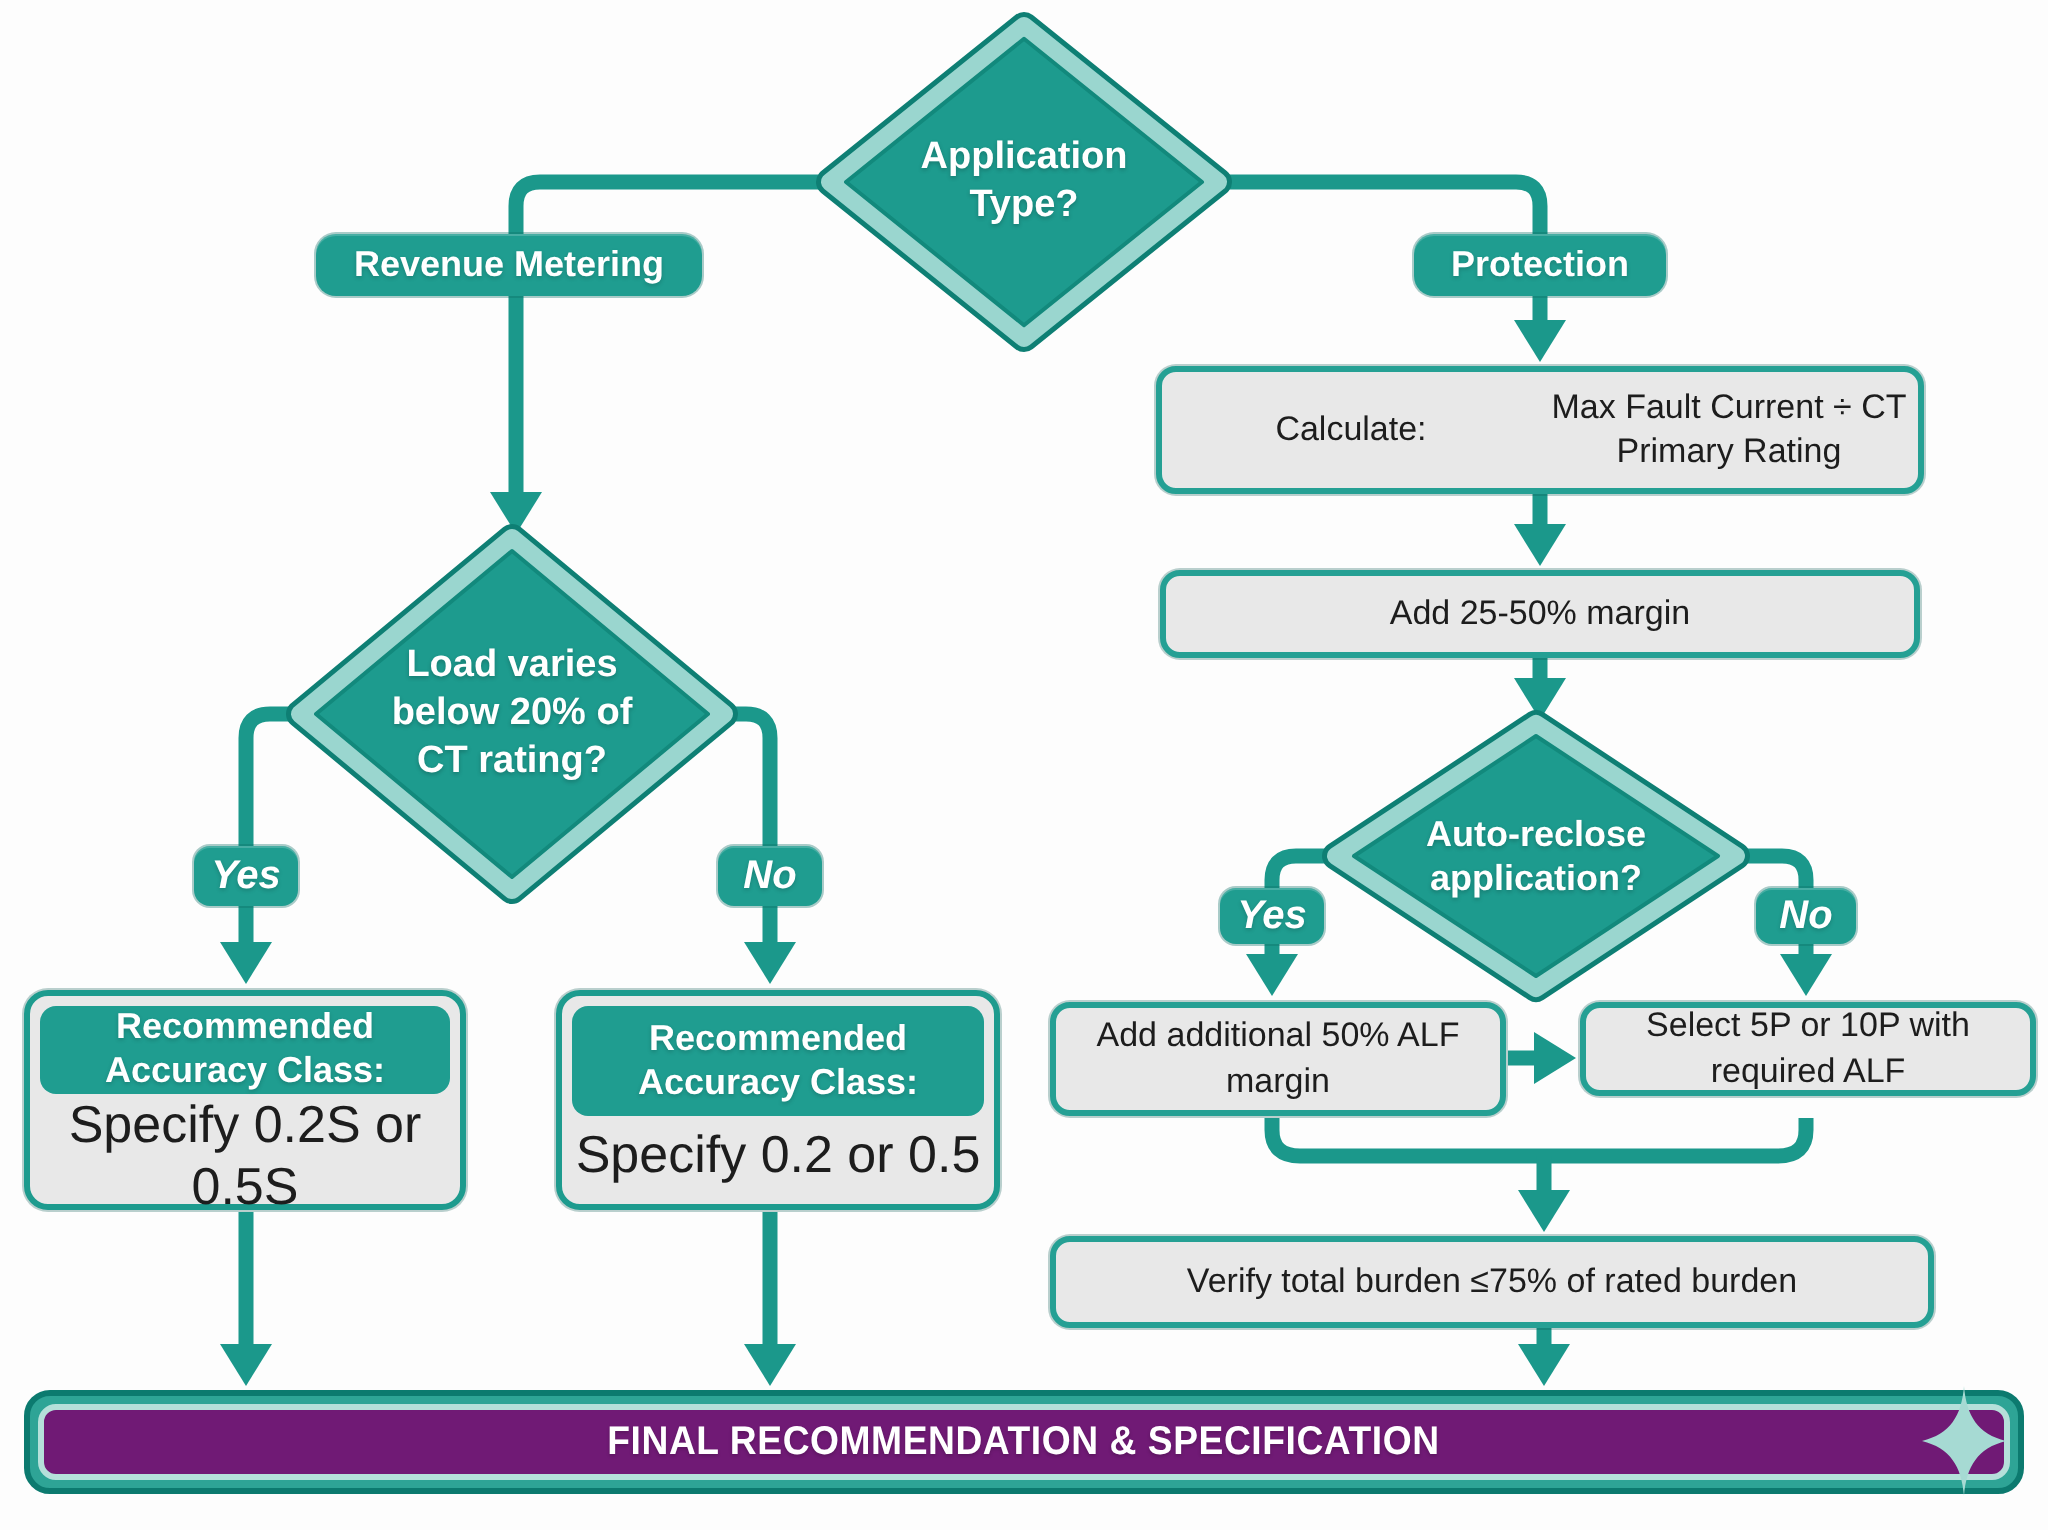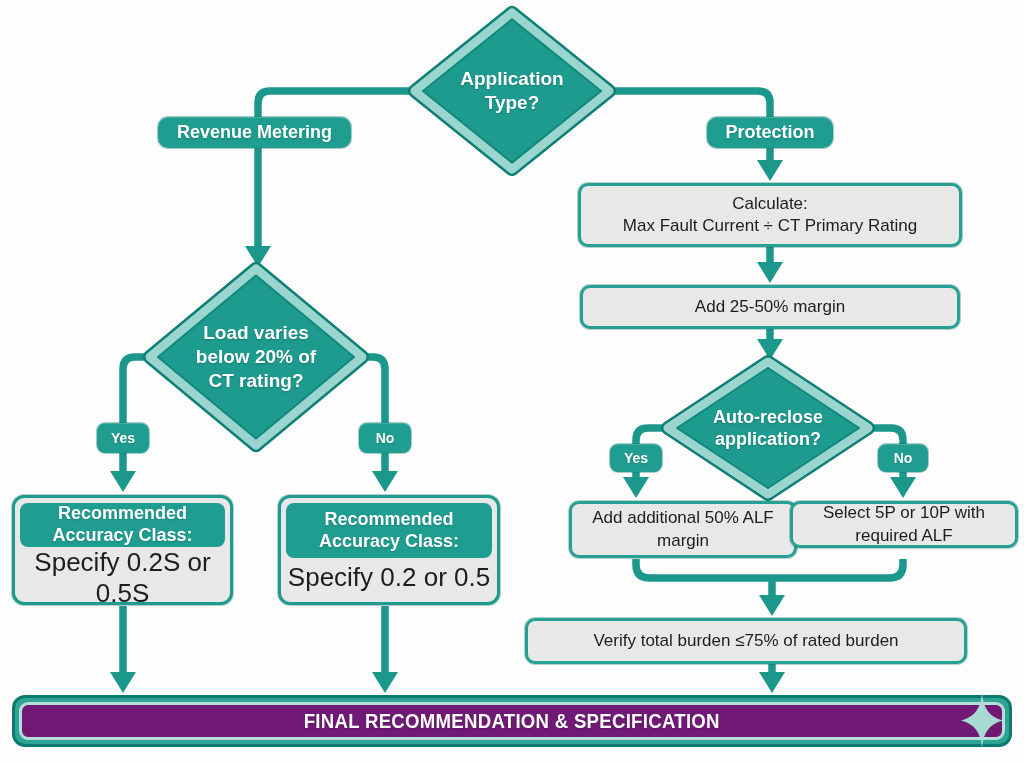--- a/index.html
+++ b/index.html
@@ -8,25 +8,25 @@
     font-family:"Liberation Sans", sans-serif;overflow:hidden;
   }
   svg.underlay{position:absolute;left:0;top:0;z-index:0;}
   .node{position:absolute;z-index:2;box-sizing:border-box;display:flex;align-items:center;justify-content:center;text-align:center;}
   .pill{
     background:#1f9d90;color:#fff;font-weight:700;border-radius:10px;
     box-shadow:0 0 0 1px rgba(12,110,100,.35), inset 0 1px 0 rgba(255,255,255,.18);
     text-shadow:0 1px 2px rgba(0,0,0,.18);
   }
   .pill.big{font-size:18px;}
-  .pill.small{font-size:14px;border-radius:8px;}
+  .pill.small{font-size:20px;border-radius:8px;font-style:italic;}
   .gbox{
     background:#e8e8e8;border:3px solid #25a094;border-radius:10px;
     box-shadow:0 0 0 1px rgba(10,90,82,.28);
-    color:#1d1d1d;font-size:17px;line-height:1.3;flex-direction:column;
+    color:#1d1d1d;font-size:17px;line-height:1.3;
   }
   .gbox .line{width:100%;}
   .diamond-label{
     z-index:2;color:#fff;font-weight:700;font-size:19px;line-height:1.25;
     text-shadow:0 1px 2px rgba(0,0,0,.22);
   }
   .accbox{
     background:#e8e8e8;border:3px solid #1d9b8e;border-radius:12px;
     box-shadow:0 0 0 1px rgba(10,90,82,.28);
     flex-direction:column;align-items:stretch;justify-content:flex-start;padding:5px;
@@ -122,21 +122,21 @@
   <div class="node pill small" style="left:610px;top:444px;width:52px;height:28px;">Yes</div>
   <div class="node pill small" style="left:878px;top:444px;width:50px;height:28px;">No</div>
 
   <div class="node gbox" style="left:578px;top:183px;width:384px;height:64px;">
     <div class="line">Calculate:</div>
     <div class="line">Max Fault Current ÷ CT Primary Rating</div>
   </div>
 
   <div class="node gbox" style="left:580px;top:285px;width:380px;height:44px;">Add 25-50% margin</div>
 
-  <div class="node gbox" style="left:525px;top:501px;width:228px;height:57px;padding:4px 18px;margin-left:44px;">Add additional 50% ALF margin</div>
+  <div class="node gbox" style="left:525px;top:501px;width:228px;height:57px;padding:4px 18px;">Add additional 50% ALF margin</div>
 
   <div class="node gbox" style="left:790px;top:501px;width:228px;height:47px;padding:4px 8px;">Select 5P or 10P with required ALF</div>
 
   <div class="node gbox" style="left:525px;top:618px;width:442px;height:46px;">Verify total burden ≤75% of rated burden</div>
 
   <div class="node accbox" style="left:12px;top:495px;width:221px;height:110px;">
     <div class="acc-header">Recommended Accuracy Class:</div>
     <div class="acc-body">Specify 0.2S or 0.5S</div>
   </div>
 

